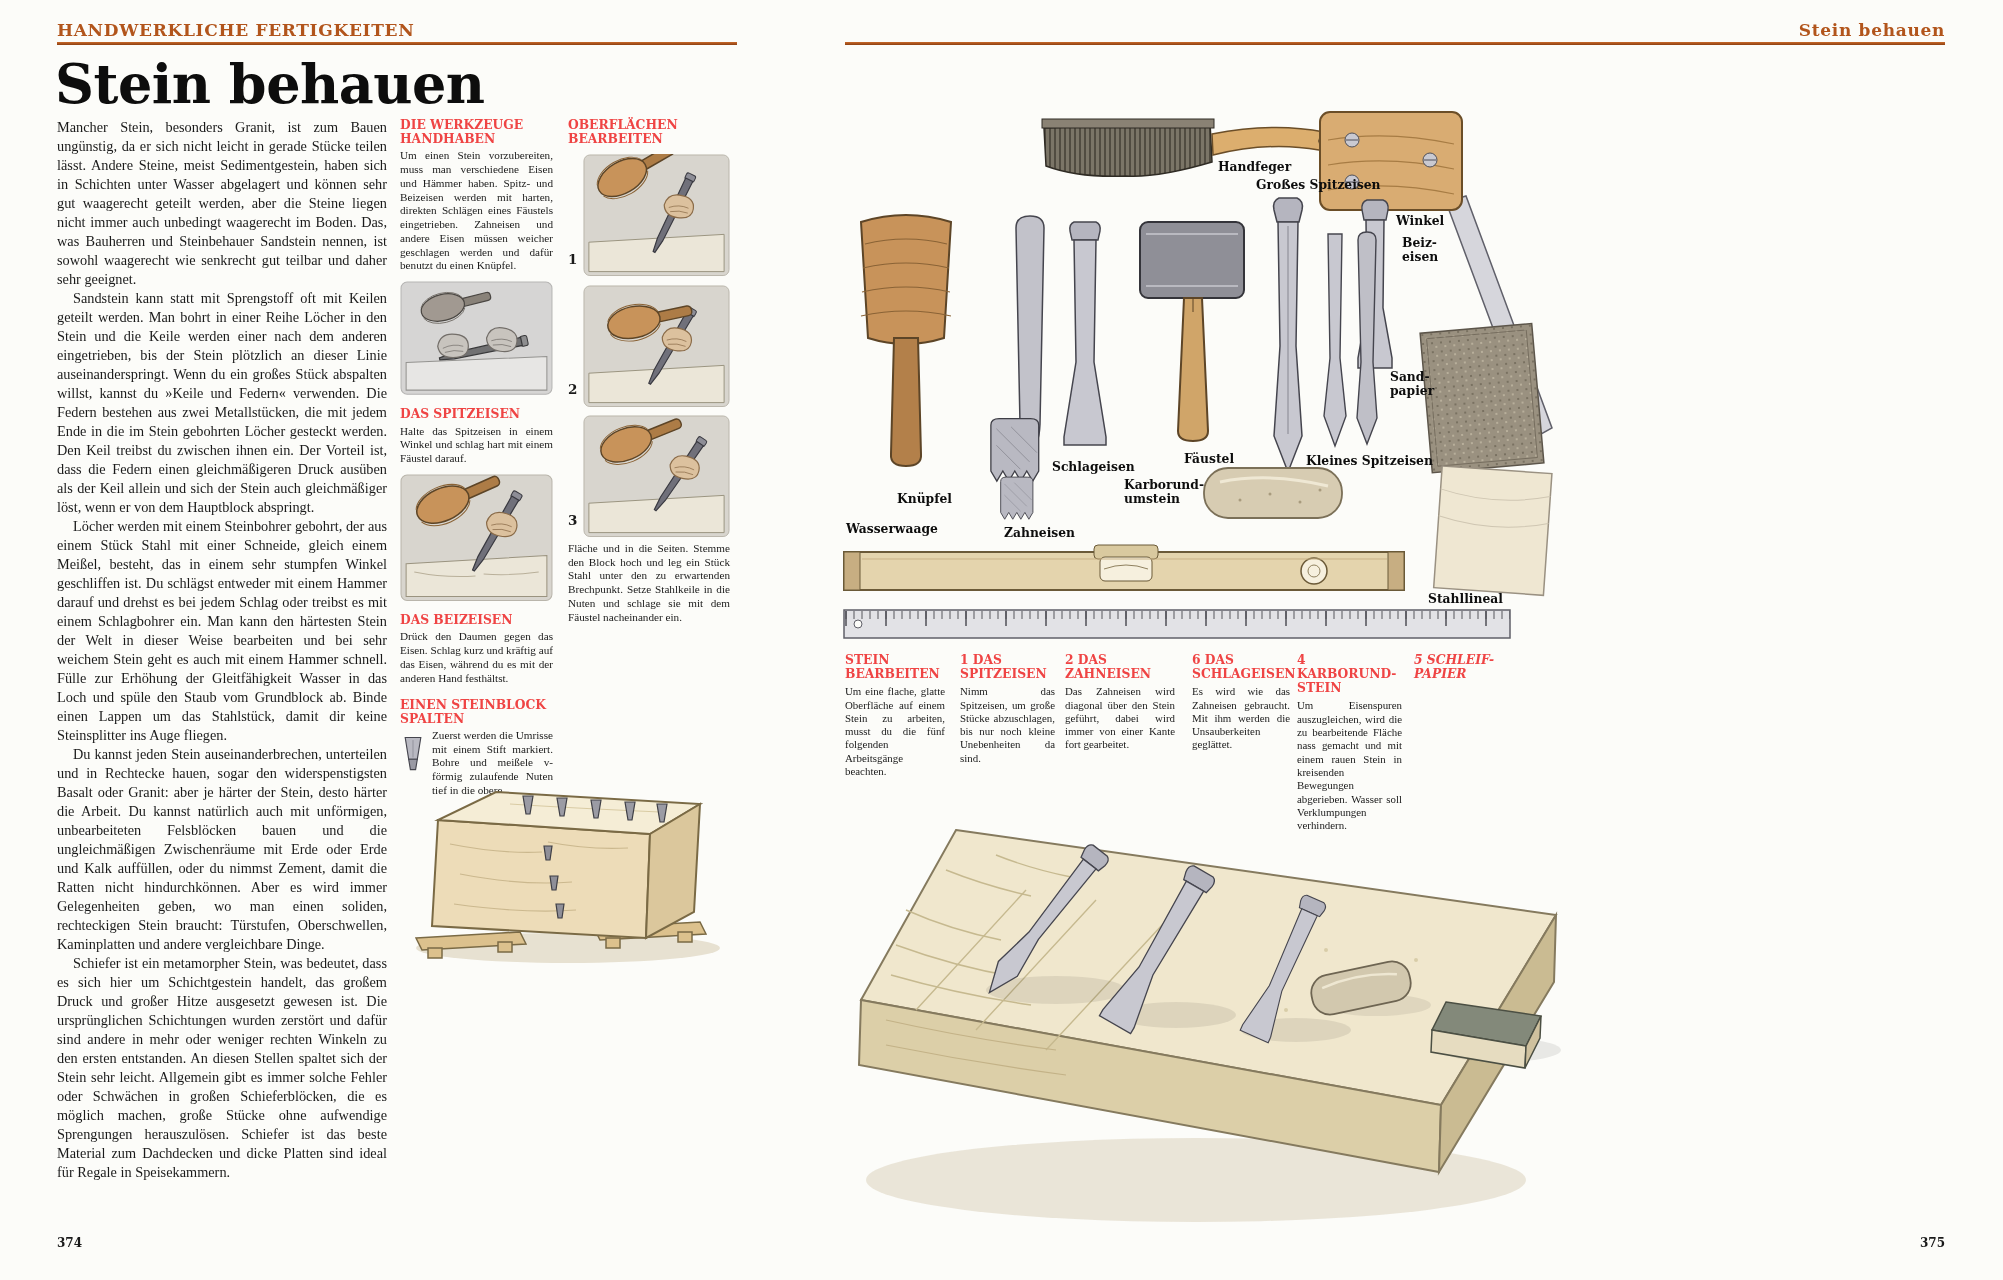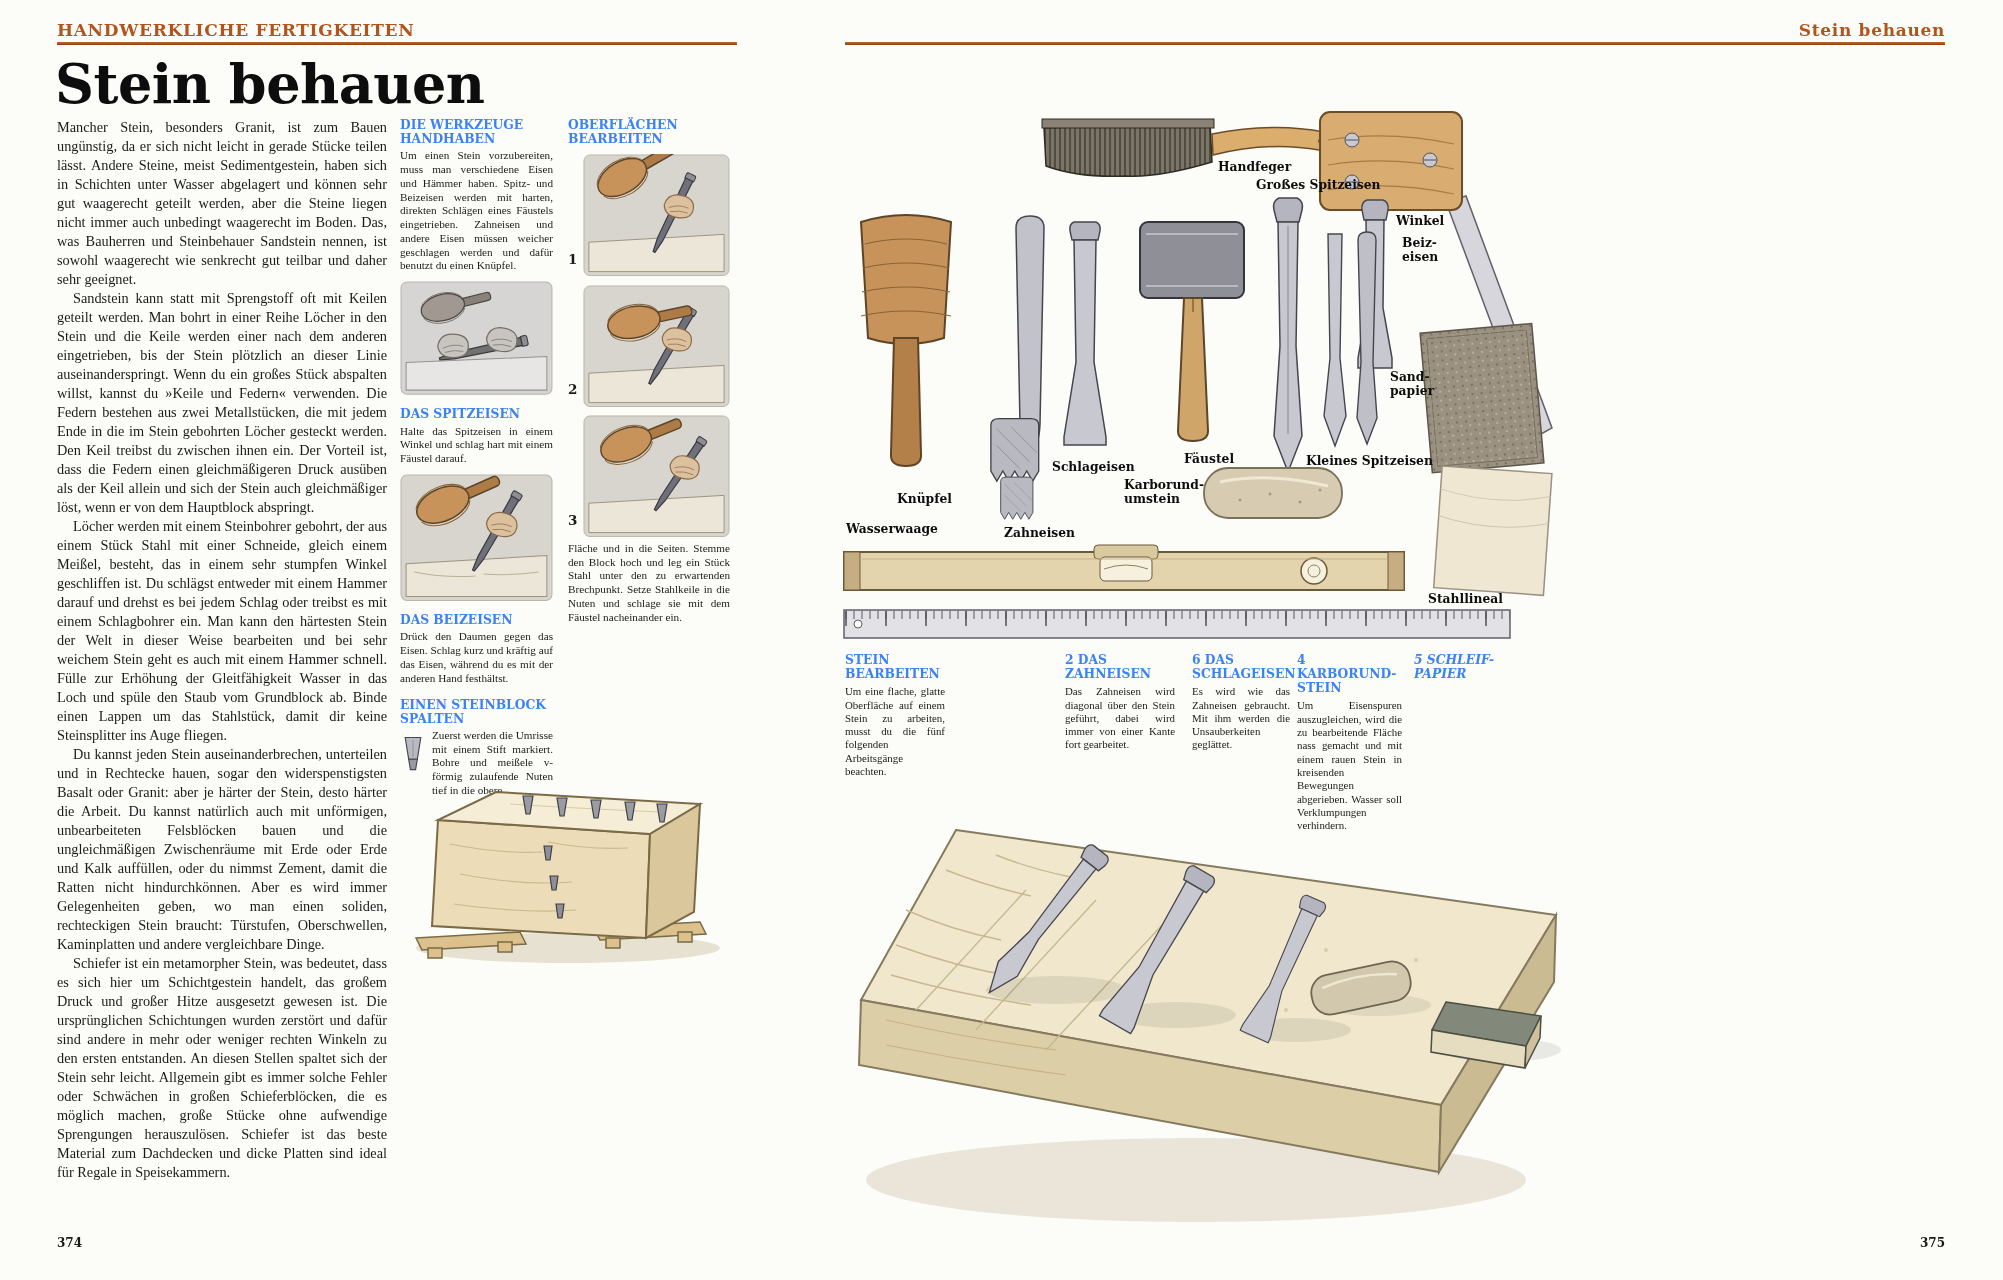--- a/index.html
+++ b/index.html
@@ -11,21 +11,21 @@
   .kicker{ font-family:"DejaVu Serif", serif; font-weight:700; font-size:17px;
            letter-spacing:.04em; color:var(--accent); }
   .rule{ height:3px; background:linear-gradient(#c96a2a,#8c3f12); }
   .main-title{ font-family:"DejaVu Serif", serif; font-weight:700; font-size:54px;
                letter-spacing:-0.5px; color:#0d0d0d; }
   .body-col{ font-size:14.3px; line-height:1.33; text-align:justify; hyphens:auto; }
   .body-col p{ margin:0; }
   .body-col p + p{ text-indent:16px; }
   .mini-col{ text-align:justify; hyphens:auto; }
   .mini-heading{ font-family:"DejaVu Serif", serif; font-weight:700; font-size:12.3px;
-                 line-height:1.15; white-space:pre-line; color:#3b82f6; margin-top:12px; }
+                 line-height:1.15; white-space:pre-line; color:#ef4444; margin-top:12px; }
   .mini-heading.first{ margin-top:0; }
   .mini-text{ font-size:11.2px; line-height:1.23; margin-top:3px; }
   .panel{ margin:8px 0 4px; }
   .panel svg{ display:block; width:100%; height:auto; }
   .step-panel{ position:relative; padding-left:15px; margin:8px 0 4px; }
   .step-panel svg{ display:block; width:100%; height:auto; }
   .step-num{ position:absolute; left:0; bottom:10px; font-family:"DejaVu Serif", serif;
              font-weight:700; font-size:13.5px; }
   .split-row{ display:flex; gap:6px; margin-top:3px; }
   .split-row svg{ flex:0 0 auto; margin-top:4px; }
@@ -327,20 +327,25 @@
   <div class="tool-label" style="left:1004px; top:526px;">Zahneisen</div>
   <div class="tool-label" style="left:1124px; top:478px;">Karborund-
 umstein</div>
   <div class="tool-label" style="left:846px; top:522px;">Wasserwaage</div>
   <div class="tool-label" style="left:1428px; top:592px;">Stahllineal</div>
 
   <div class="steps-col mini-col" style="left:845px; width:100px;">
     <div class="mini-heading first">STEIN
 BEARBEITEN</div>
     <p class="mini-text">Um eine flache, glatte Oberfläche auf einem Stein zu arbeiten, musst du die fünf folgenden Arbeitsgänge beachten.</p>
+  </div>
+  <div class="steps-col mini-col" style="left:960px; width:95px;">
+    <div class="mini-heading first">1 DAS
+SPITZEISEN</div>
+    <p class="mini-text">Nimm das Spitzeisen, um große Stücke abzuschlagen, bis nur noch kleine Unebenheiten da sind.</p>
   </div>
   <div class="steps-col mini-col" style="left:1065px; width:110px;">
     <div class="mini-heading first">2 DAS
 ZAHNEISEN</div>
     <p class="mini-text">Das Zahneisen wird diagonal über den Stein geführt, dabei wird immer von einer Kante fort gearbeitet.</p>
   </div>
   <div class="steps-col mini-col" style="left:1192px; width:98px;">
     <div class="mini-heading first">6 DAS
 SCHLAGEISEN</div>
     <p class="mini-text">Es wird wie das Zahneisen gebraucht. Mit ihm werden die Unsauberkeiten geglättet.</p>

